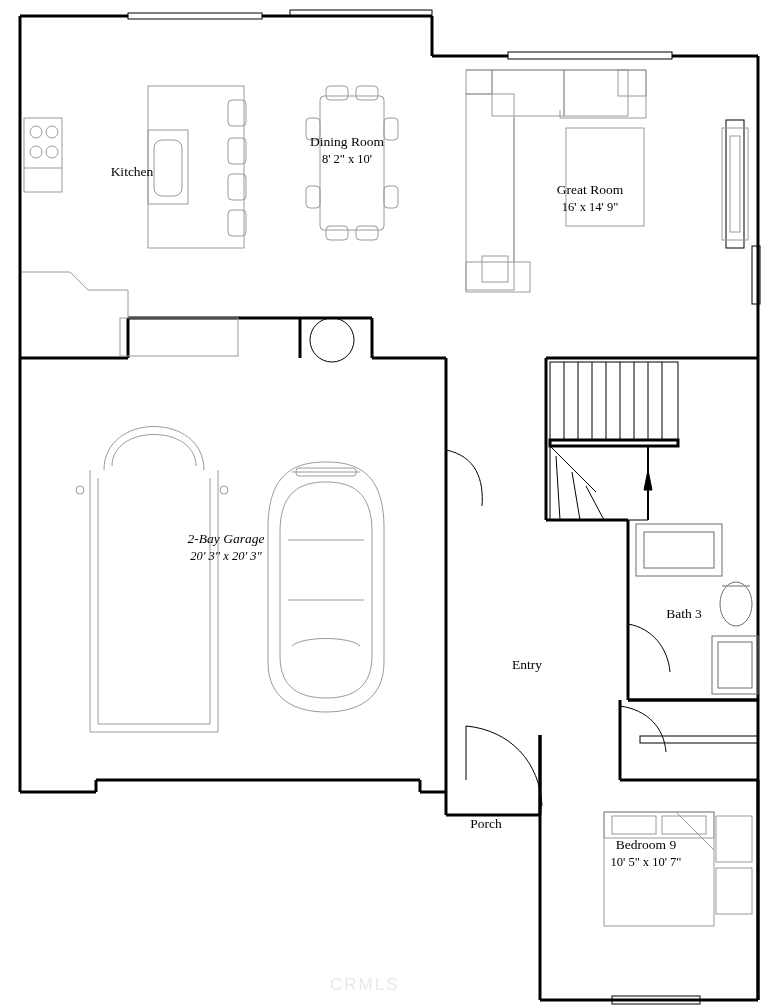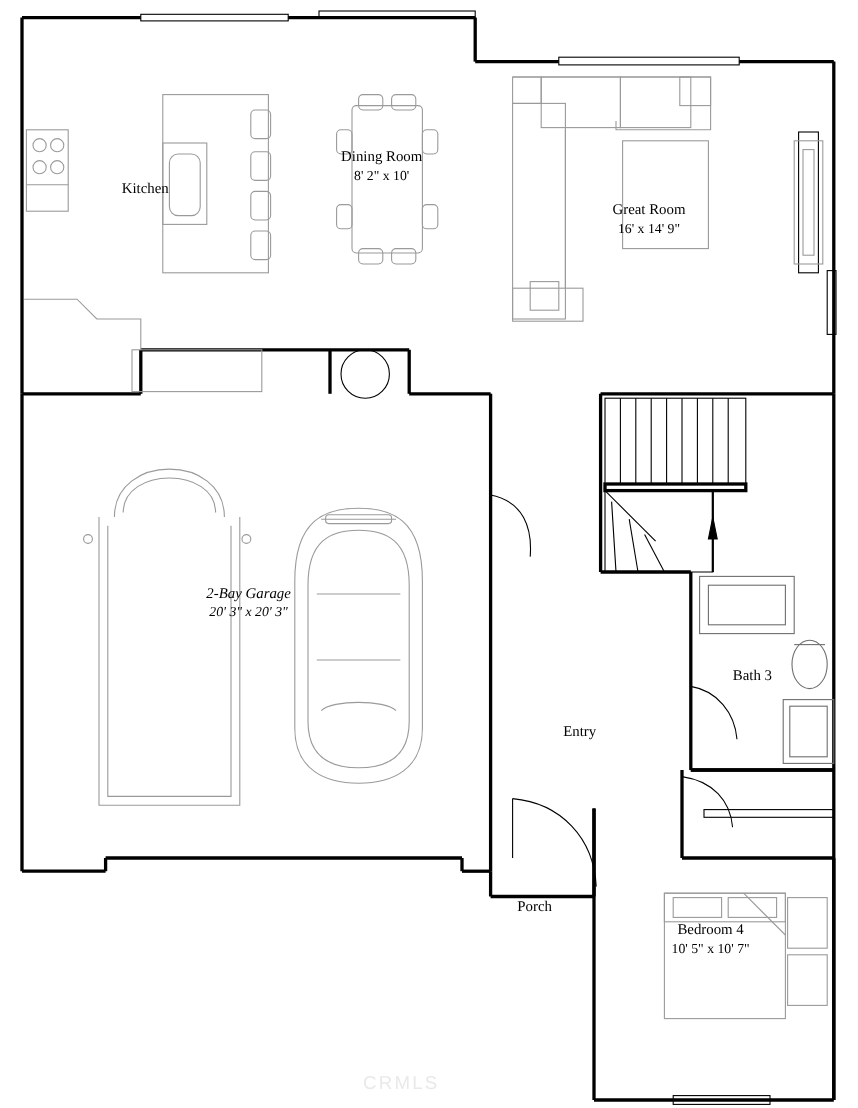--- a/index.html
+++ b/index.html
@@ -285,18 +285,18 @@
     <span class="name">Bath 3</span>
     <span class="dims"></span>
   </div>
 
   <div class="room-label" style="left:486px; top:824px; transform:translate(-50%,-50%);text-align:center;">
     <span class="name">Porch</span>
     <span class="dims"></span>
   </div>
 
   <div class="room-label" style="left:646px; top:854px; transform:translate(-50%,-50%);">
-    <span class="name">Bedroom 4</span>
+    <span class="name">Bedroom 9</span>
     <span class="dims">10' 5" x 10' 7"</span>
   </div>
 
   <div class="watermark">CRMLS</div>
 </div>
 
 </body></html>

